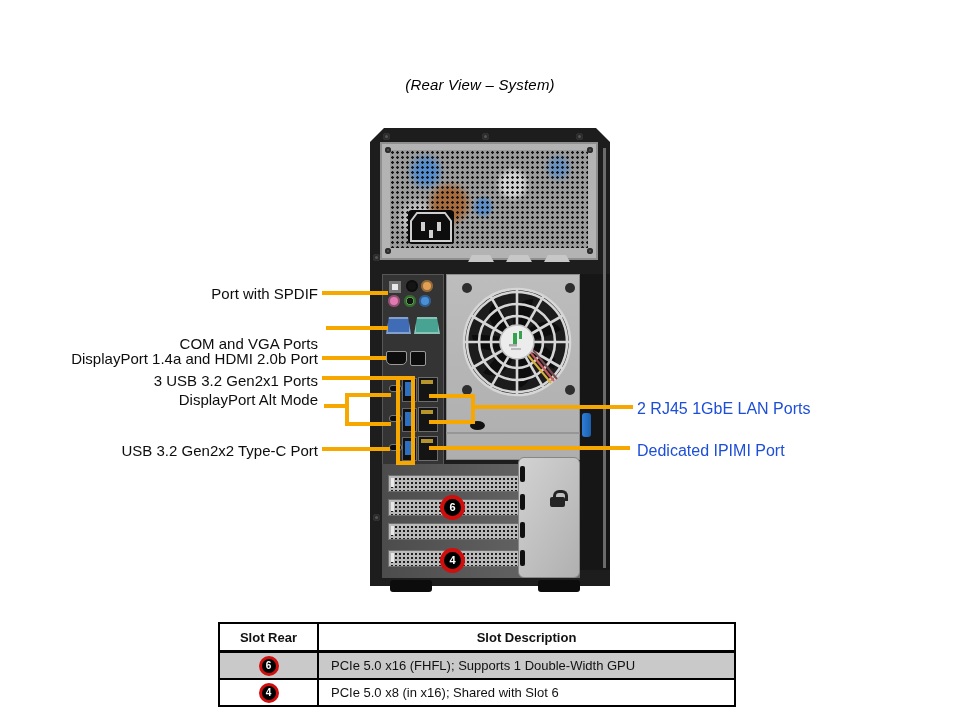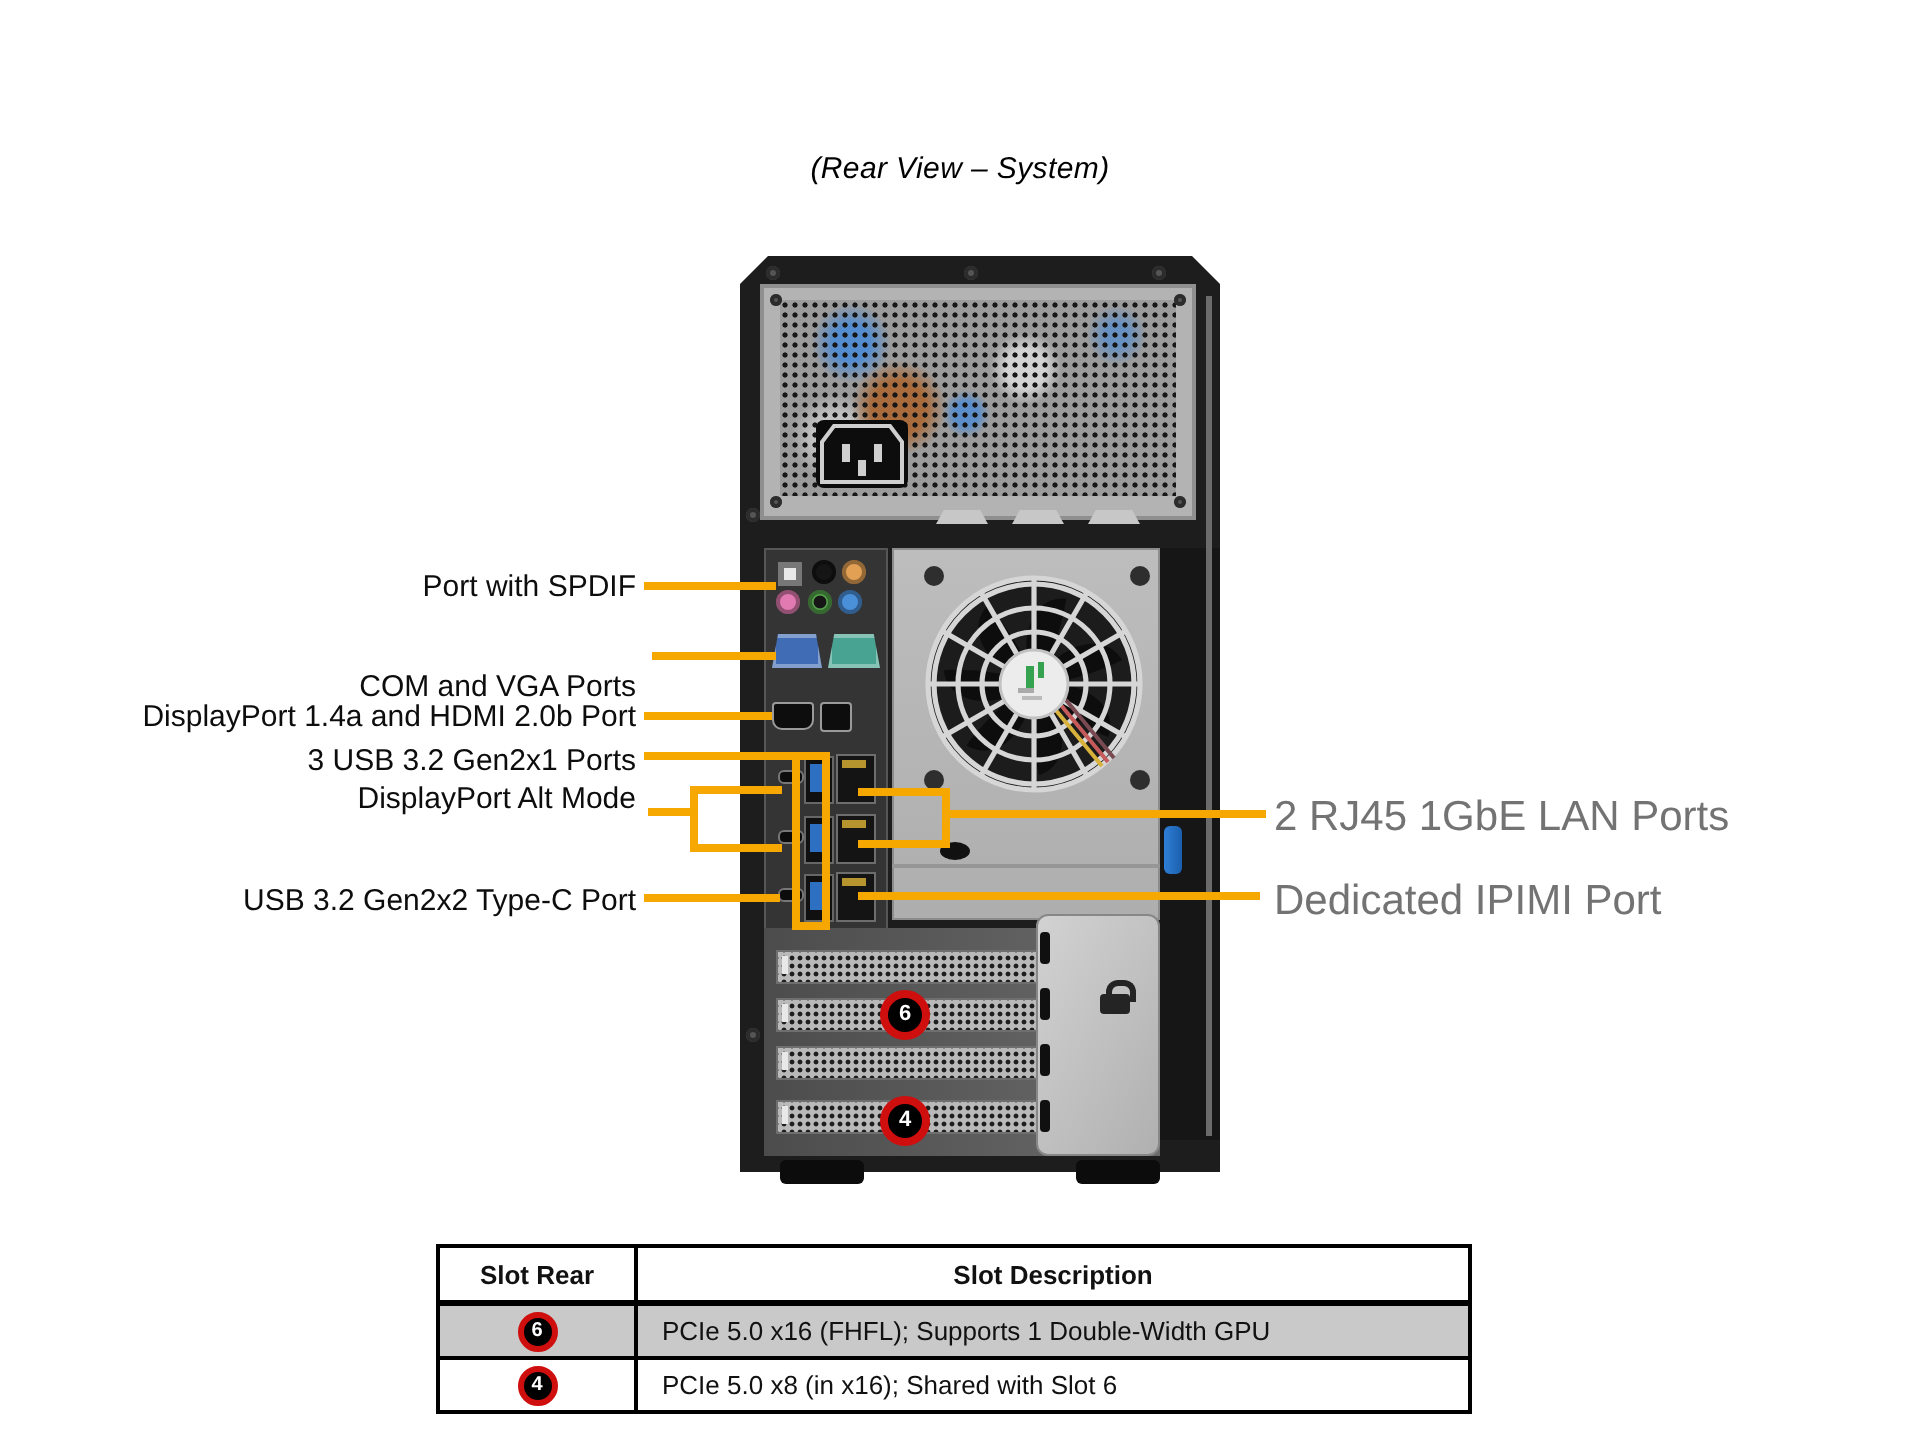--- a/index.html
+++ b/index.html
@@ -15,21 +15,21 @@
     position:absolute;top:76px;left:0;width:960px;text-align:center;
     font-size:15px;font-style:italic;color:#000;letter-spacing:.2px;
   }
 
   
   .label-left{
     position:absolute;right:642px;font-size:15px;color:#0d0d0d;
     text-align:right;white-space:nowrap;z-index:70;line-height:19px;
   }
   .label-right{
-    position:absolute;left:637px;font-size:21px;color:#737373;
+    position:absolute;left:637px;font-size:16px;color:#1d4ed8;
     white-space:nowrap;z-index:70;line-height:19px;
   }
 
   
   .callout-line{position:absolute;background:#F7A800;z-index:60;}
   .callout-rect{position:absolute;border:4px solid #F7A800;background:transparent;z-index:60;}
 
   
   .server{position:absolute;left:370px;top:128px;width:240px;height:466px;z-index:10;}
   .chassis{

